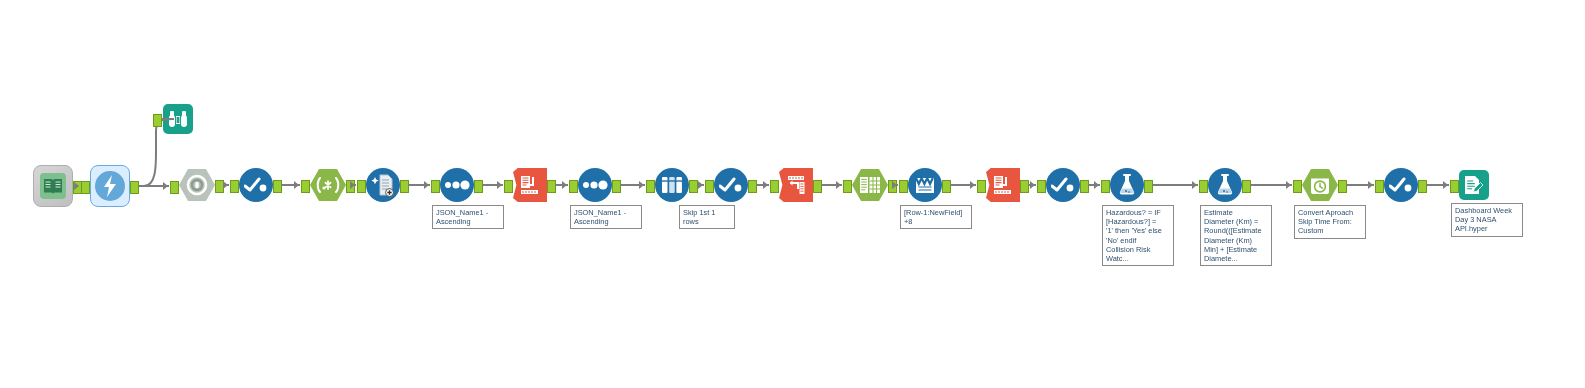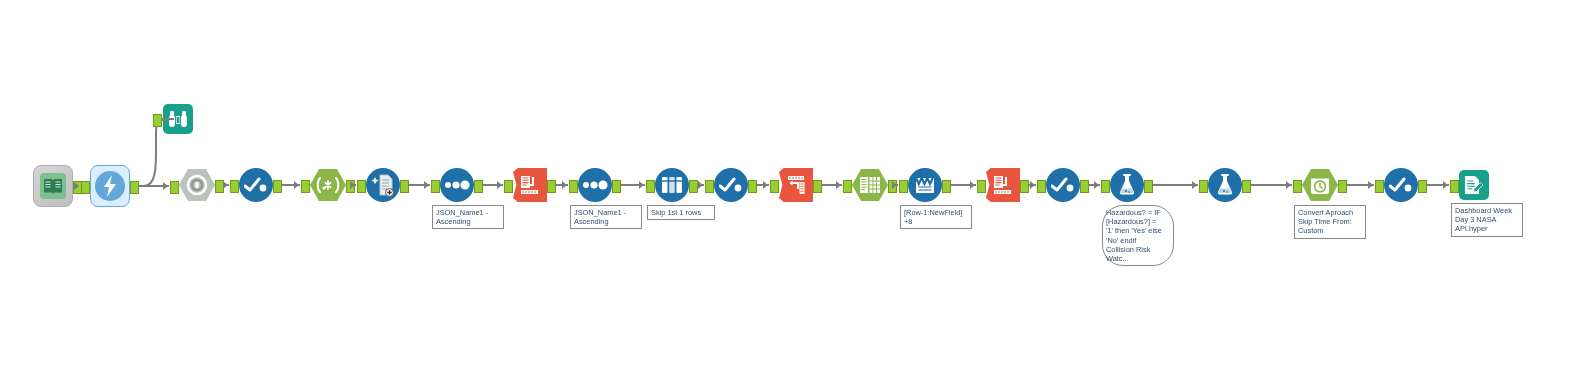--- a/index.html
+++ b/index.html
@@ -169,21 +169,21 @@
     <div class="node" style="left: 655px; top: 168px; width: 34px; height: 34px;">
       <div class="n-circle inner">
         <svg width="22" height="18" viewBox="0 0 22 18">
           <rect x="1" y="1" width="5.5" height="16" rx="1" fill="#fff"></rect>
           <rect x="8.2" y="1" width="5.5" height="16" rx="1" fill="#cfe2ef"></rect>
           <rect x="15.4" y="1" width="5.5" height="16" rx="1" fill="#fff"></rect>
           <path d="M1 5h20" stroke="#1f6fa8" stroke-width="1.4"></path>
         </svg>
       </div>
     </div>
-    <div class="label" style="left: 647px; top: 205px; width: 68px;">Skip 1st 1 rows</div>
+    <div class="label" style="left: 679px; top: 205px; width: 56px;">Skip 1st 1 rows</div>
     <div class="node" style="left: 714px; top: 168px; width: 34px; height: 34px;">
       <div class="n-circle inner">
         <svg width="24" height="16" viewBox="0 0 24 16">
           <path d="M1 9 L6 13 L15 2" stroke="#fff" stroke-width="3" fill="none" stroke-linecap="round" stroke-linejoin="round"></path>
           <circle cx="19" cy="11" r="3.4" fill="#fff"></circle>
         </svg>
       </div>
     </div>
     <div class="node" style="left: 779px; top: 168px; width: 34px; height: 34px;">
       <div class="n-macro inner">
@@ -242,37 +242,43 @@
       <div class="n-circle inner">
         <svg width="18" height="22" viewBox="0 0 18 22">
           <path d="M7 1h4v6l5 11c.5 1.2-.3 2.6-1.7 2.6H3.7C2.3 20.6 1.5 19.2 2 18L7 7z" fill="#fff"></path>
           <path d="M4.2 14.5h9.6l2.2 4.6H2z" fill="#bcd6e8"></path>
           <circle cx="8" cy="17" r="1" fill="#1f6fa8"></circle>
           <circle cx="11" cy="18" r=".8" fill="#1f6fa8"></circle>
           <path d="M6 1h6" stroke="#fff" stroke-width="2" stroke-linecap="round"></path>
         </svg>
       </div>
     </div>
-    <div class="label" style="left: 1102px; top: 205px; width: 72px; border-radius: 21px;">Hazardous? = IF
+    <div class="label" style="left: 1102px; top: 205px; width: 72px;">Hazardous? = IF
 [Hazardous?] =
 '1' then 'Yes' else
 'No' endif
 Collision Risk
 Watc...</div>
     <div class="node" style="left: 1208px; top: 168px; width: 34px; height: 34px;">
       <div class="n-circle inner">
         <svg width="18" height="22" viewBox="0 0 18 22">
           <path d="M7 1h4v6l5 11c.5 1.2-.3 2.6-1.7 2.6H3.7C2.3 20.6 1.5 19.2 2 18L7 7z" fill="#fff"></path>
           <path d="M4.2 14.5h9.6l2.2 4.6H2z" fill="#bcd6e8"></path>
           <circle cx="8" cy="17" r="1" fill="#1f6fa8"></circle>
           <circle cx="11" cy="18" r=".8" fill="#1f6fa8"></circle>
           <path d="M6 1h6" stroke="#fff" stroke-width="2" stroke-linecap="round"></path>
         </svg>
       </div>
     </div>
+    <div class="label" style="left: 1200px; top: 205px; width: 72px;">Estimate
+Diameter (Km) =
+Round(([Estimate
+Diameter (Km)
+Min] + [Estimate
+Diamete...</div>
     <div class="node" style="left: 1302px; top: 168px; width: 36px; height: 34px;">
       <div class="n-hex inner">
         <svg width="22" height="22" viewBox="0 0 22 22">
           <rect x="2" y="3" width="18" height="17" rx="2" fill="#fff"></rect>
           <path d="M2 3h18" stroke="#8bb749" stroke-width="3"></path>
           <circle cx="11" cy="12.5" r="5.4" fill="none" stroke="#8bb749" stroke-width="1.6"></circle>
           <path d="M11 9.2v3.4l2.4 1.6" stroke="#8bb749" stroke-width="1.5" fill="none" stroke-linecap="round"></path>
         </svg>
       </div>
     </div>

